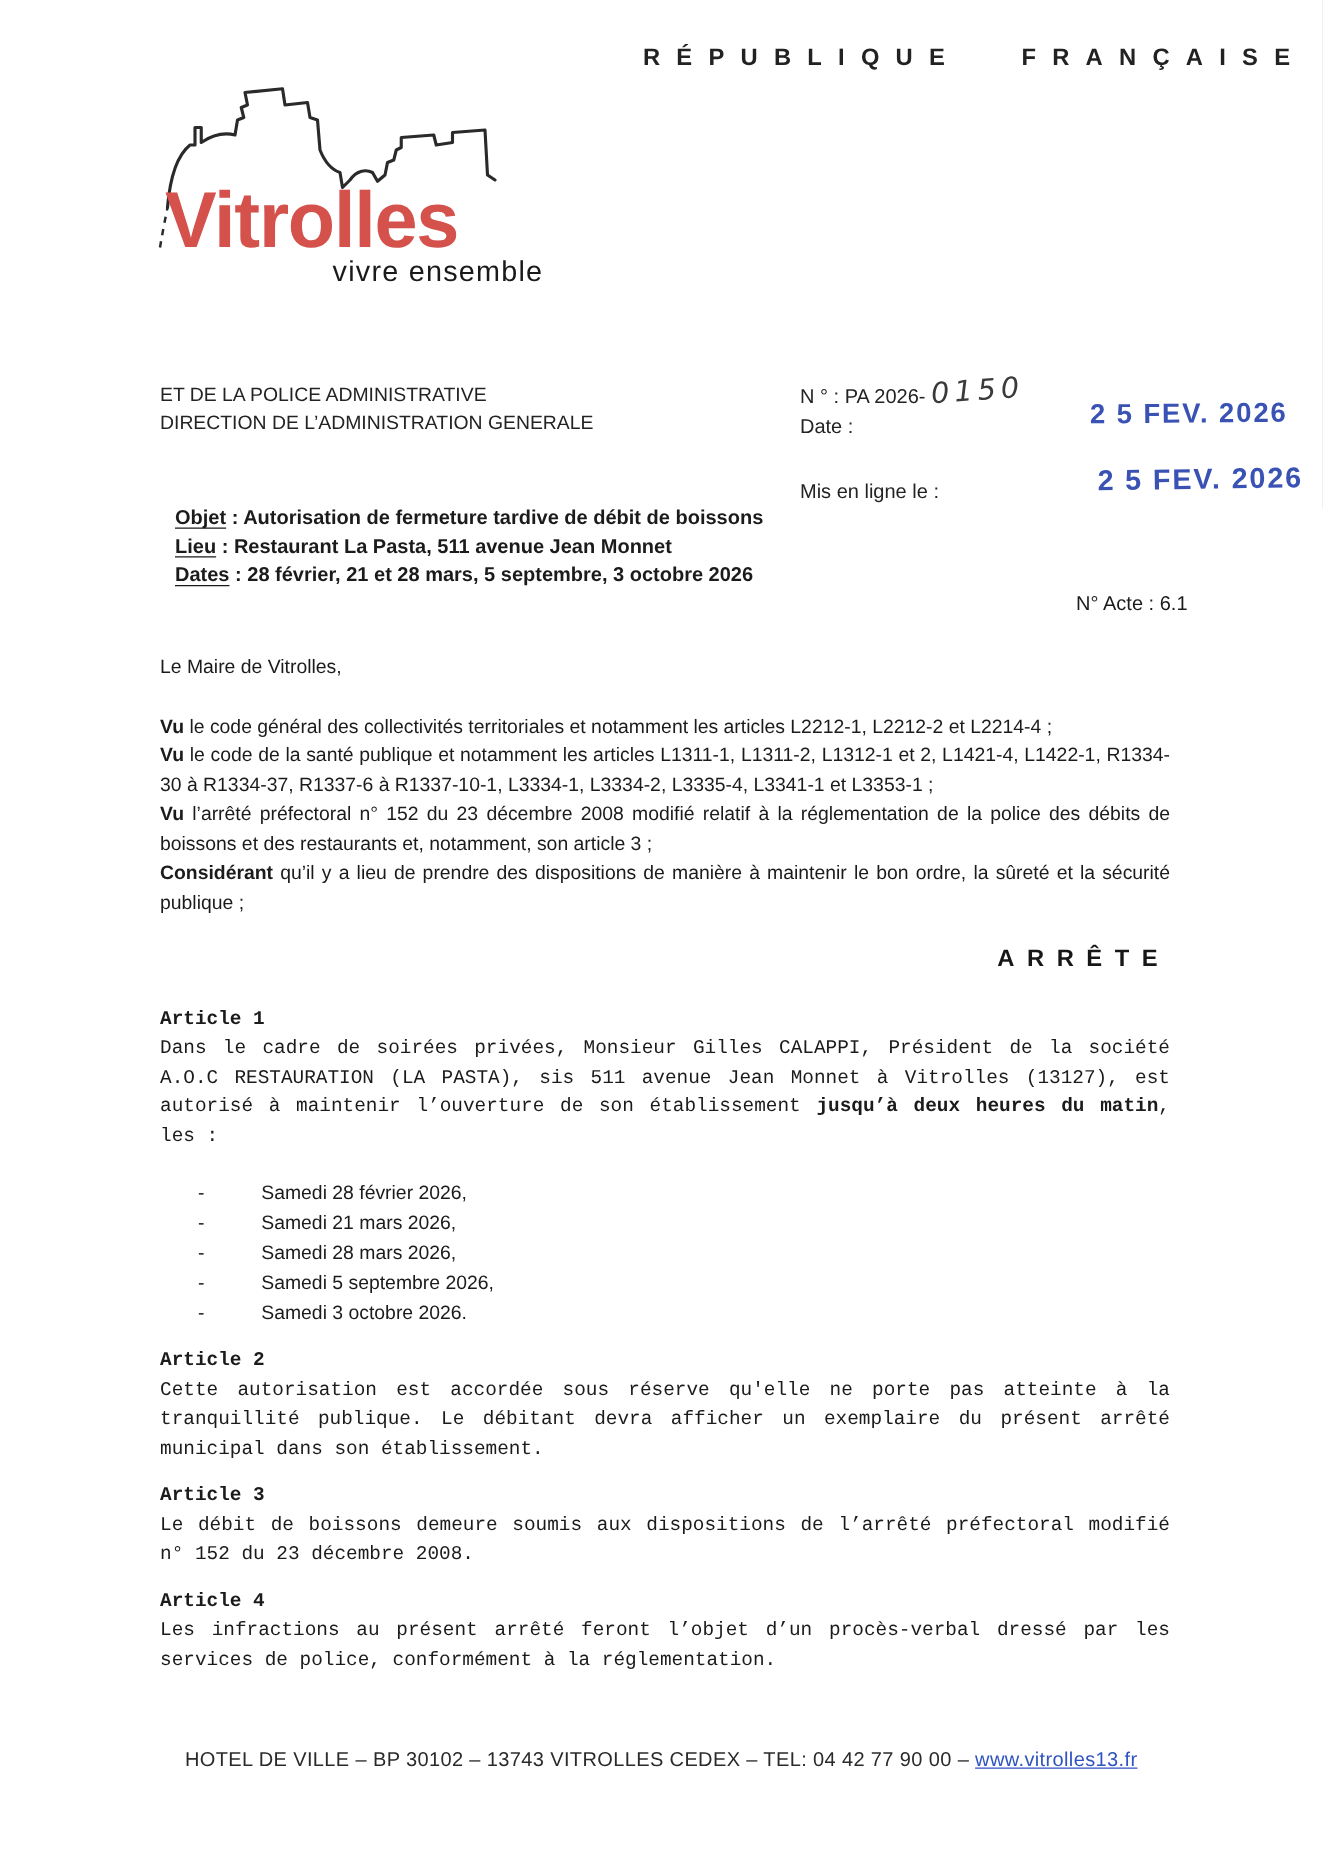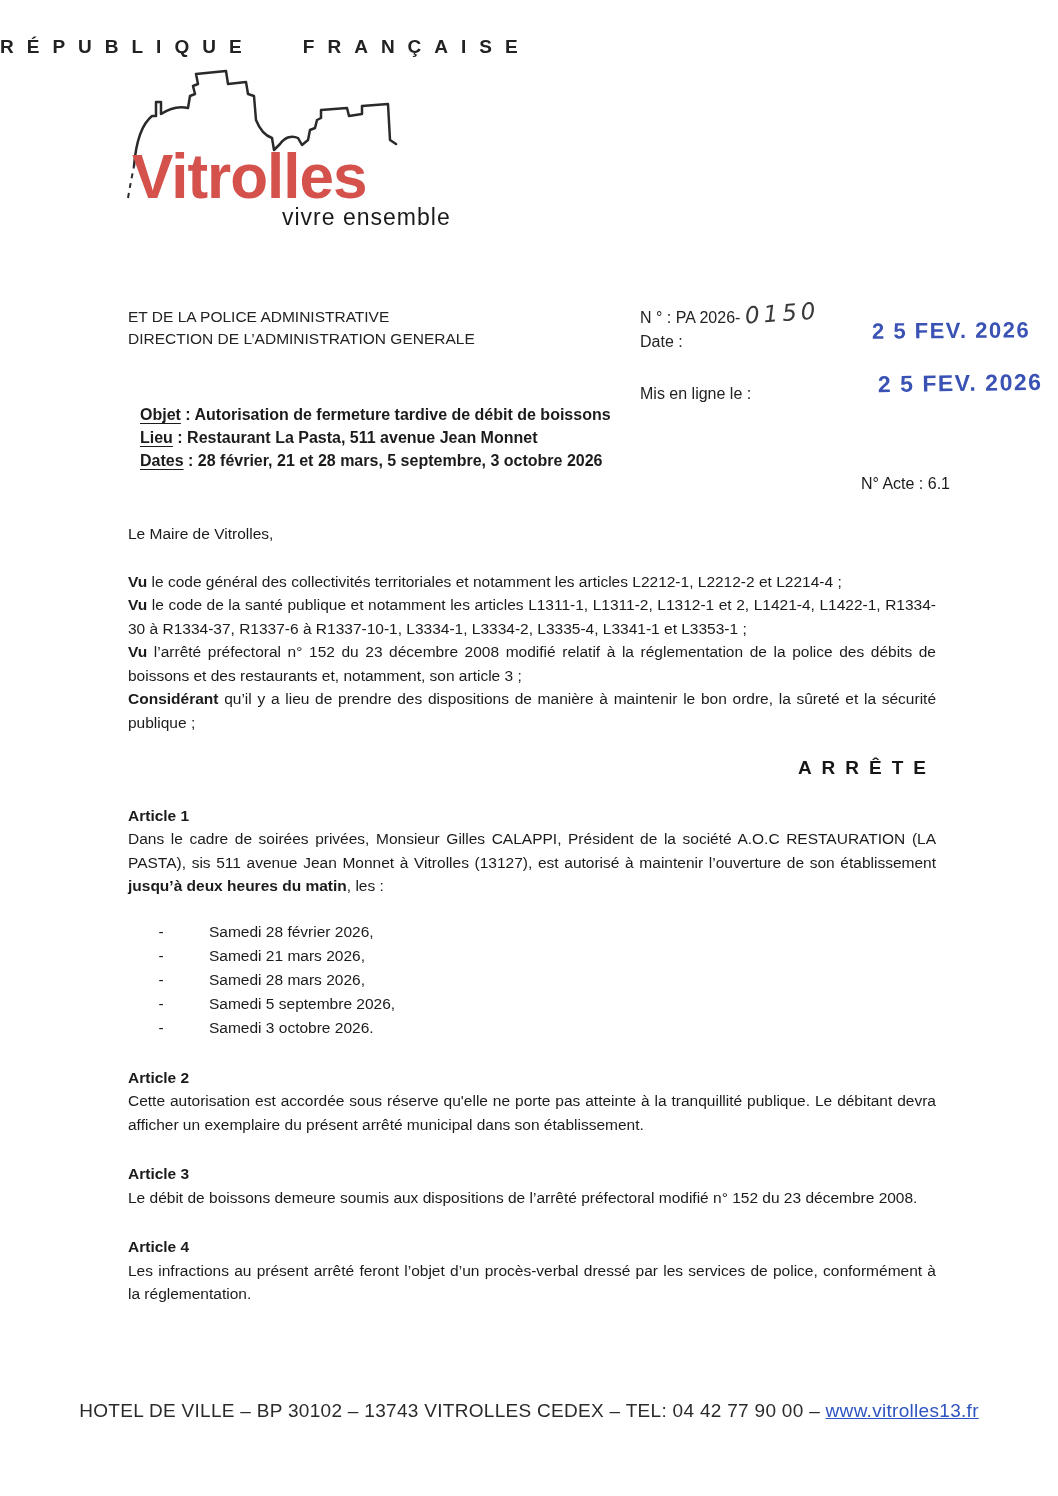--- a/index.html
+++ b/index.html
@@ -8,35 +8,35 @@
     width:1058px;height:1496px;
     margin:0 auto;
     background:#ffffff;
     font-family:"Liberation Sans", sans-serif;
     color:#1c1c1c;
     overflow:hidden;
   }
   
   .republique{
     position:absolute;top:36px;left:0;right:13px;
-    text-align:left;
+    text-align:right;
     font-size:19px;font-weight:600;
     letter-spacing:13px;word-spacing:30px;
     color:#222;
   }
   .logo{position:absolute;top:58px;left:118px;width:360px;height:150px;}
   .logo-skyline{position:absolute;top:0;left:0;}
   .logo-name{
     position:absolute;top:88px;left:14px;
     font-size:62px;font-weight:bold;
     letter-spacing:-1px;line-height:1;
     transform:scaleY(1.02);
   }
   .logo-tagline{
-    position:absolute;top:146px;left:164px;
+    position:absolute;top:146px;left:148px;
     font-size:23px;color:#1a1a1a;letter-spacing:1px;
   }
   
   .doc-title{
     position:absolute;top:236px;left:0;right:0;
     text-align:center;
     font-size:21px;font-weight:bold;letter-spacing:8px;
     text-decoration:underline;
     text-underline-offset:5px;
     color:#171717;
@@ -81,32 +81,32 @@
     font-size:15.5px;line-height:23.5px;color:#1b1b1b;
   }
   .salutation{margin-bottom:24px;}
   .recital{text-align:justify;margin:0;}
   .recital b{font-weight:bold;}
   .arrete-heading{
     text-align:right;
     font-size:19px;font-weight:bold;letter-spacing:10px;
     margin:22px 0 24px 0;color:#171717;
   }
-  .article{margin-top:0;}
-  .article-heading{font-weight:bold;margin-top:26px;}
+  .article{margin-top:0;font-family:Liberation Mono, monospace;}
+  .article-heading{font-weight:bold;margin-top:14px;}
   .article-body{text-align:justify;margin:0;}
   .date-list{margin:22px 0 6px 0;}
   .date-item{display:flex;line-height:24px;}
   .date-item .dash{width:30px;text-align:center;margin-left:18px;}
   .date-item .item-text{margin-left:33px;}
   
   .footer{
     position:absolute;top:1400px;left:0;right:0;
     text-align:center;
-    font-size:19px;letter-spacing:0.3px;color:#2a2a2a;
+    font-size:16px;letter-spacing:0.3px;color:#2a2a2a;
   }
   .footer a{text-decoration:underline;}
 </style>
 </head>
 <body>
 
 <div class="page">
 
   <div class="republique">RÉPUBLIQUE FRANÇAISE</div>
 

